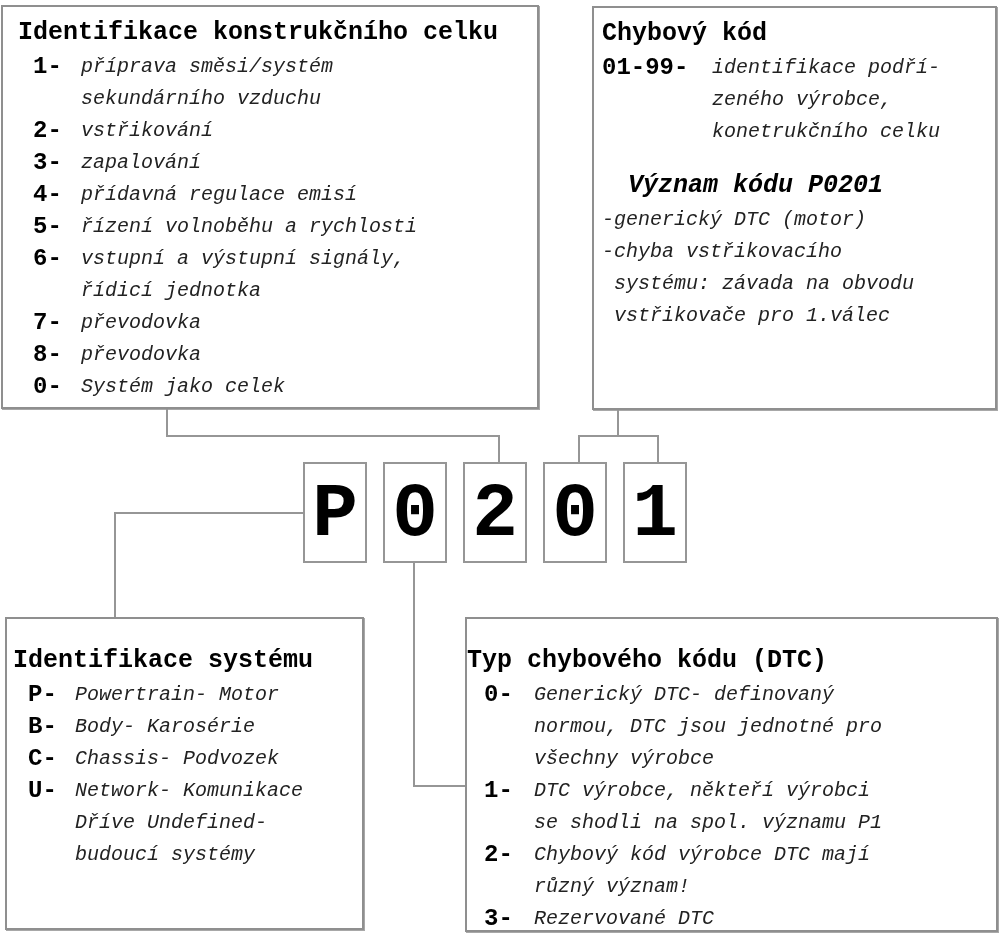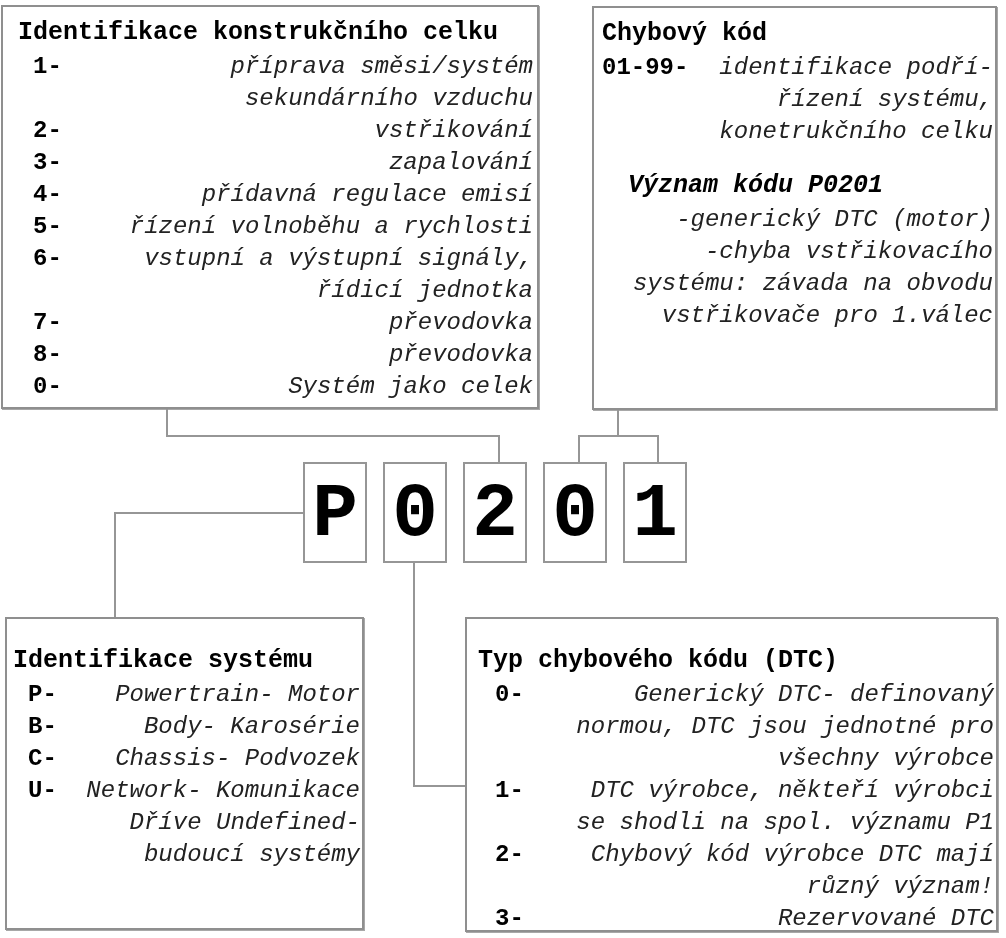--- a/index.html
+++ b/index.html
@@ -15,39 +15,39 @@
   .box-title{
     font-weight:bold;font-size:25px;line-height:36px;white-space:pre;color:#000;
   }
   .items{display:block;}
   .item{display:flex;align-items:flex-start;}
   .num{
     font-weight:bold;font-size:24px;line-height:32px;flex:0 0 auto;white-space:pre;color:#000;
   }
   .lines{flex:1 1 auto;}
   .line{
-    font-style:italic;font-size:24px;line-height:32px;white-space:pre;color:#222;text-align:right;
+    font-style:italic;font-size:20px;line-height:32px;white-space:pre;color:#222;
   }
   .sub-title{
     font-weight:bold;font-style:italic;font-size:25px;line-height:36px;white-space:pre;color:#000;
   }
   
   #box-tl{left:1px;top:5px;width:538px;height:404px;padding:8px 4px 0 15px;}
   #box-tl .items{margin-left:15px;}
   #box-tl .num{width:48px;}
   
   #box-tr{left:592px;top:6px;width:405px;height:404px;padding:8px 2px 0 8px;}
   #box-tr .num{width:110px;}
   #box-tr .sub-title{margin-top:20px;margin-left:26px;}
   
   #box-bl{left:5px;top:617px;width:359px;height:313px;padding:24px 2px 0 6px;}
   #box-bl .items{margin-left:15px;}
   #box-bl .num{width:47px;}
   
-  #box-br{left:465px;top:617px;width:533px;height:315px;padding:24px 2px 0 11px;}
+  #box-br{left:465px;top:617px;width:533px;height:315px;padding:24px 2px 0 0;}
   #box-br .items{margin-left:17px;}
   #box-br .num{width:50px;}
   
   .digit-box{
     position:absolute;top:462px;width:64px;height:101px;background:#fff;
     border:2px solid #969696;box-sizing:border-box;
     display:flex;align-items:center;justify-content:center;
   }
   .digit{
     font-weight:bold;font-size:76px;line-height:76px;color:#000;
@@ -125,21 +125,21 @@
     </div>
   </div>
 
   <div class="box" id="box-tr">
     <div class="box-title">Chybový kód</div>
     <div class="items">
       <div class="item">
         <span class="num">01-99-</span>
         <div class="lines">
           <div class="line">identifikace podří-</div>
-          <div class="line">řízení systému,</div>
+          <div class="line">zeného výrobce,</div>
           <div class="line">konetrukčního celku</div>
         </div>
       </div>
     </div>
     <div class="sub-title">Význam kódu P0201</div>
     <div>
       <div class="line">-generický DTC (motor)</div>
       <div class="line">-chyba vstřikovacího</div>
       <div class="line"> systému: závada na obvodu</div>
       <div class="line"> vstřikovače pro 1.válec</div>

